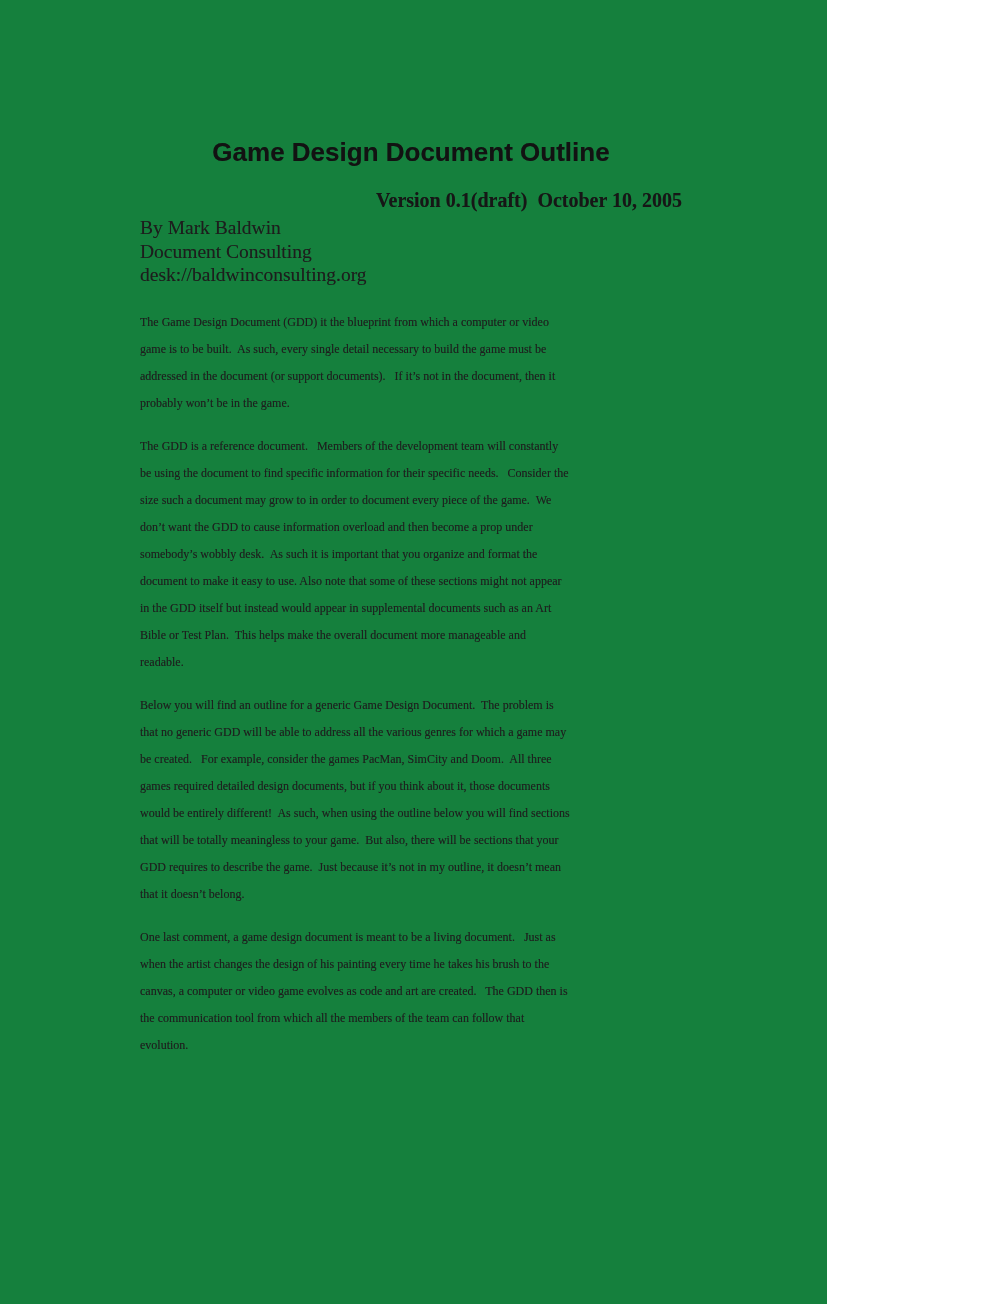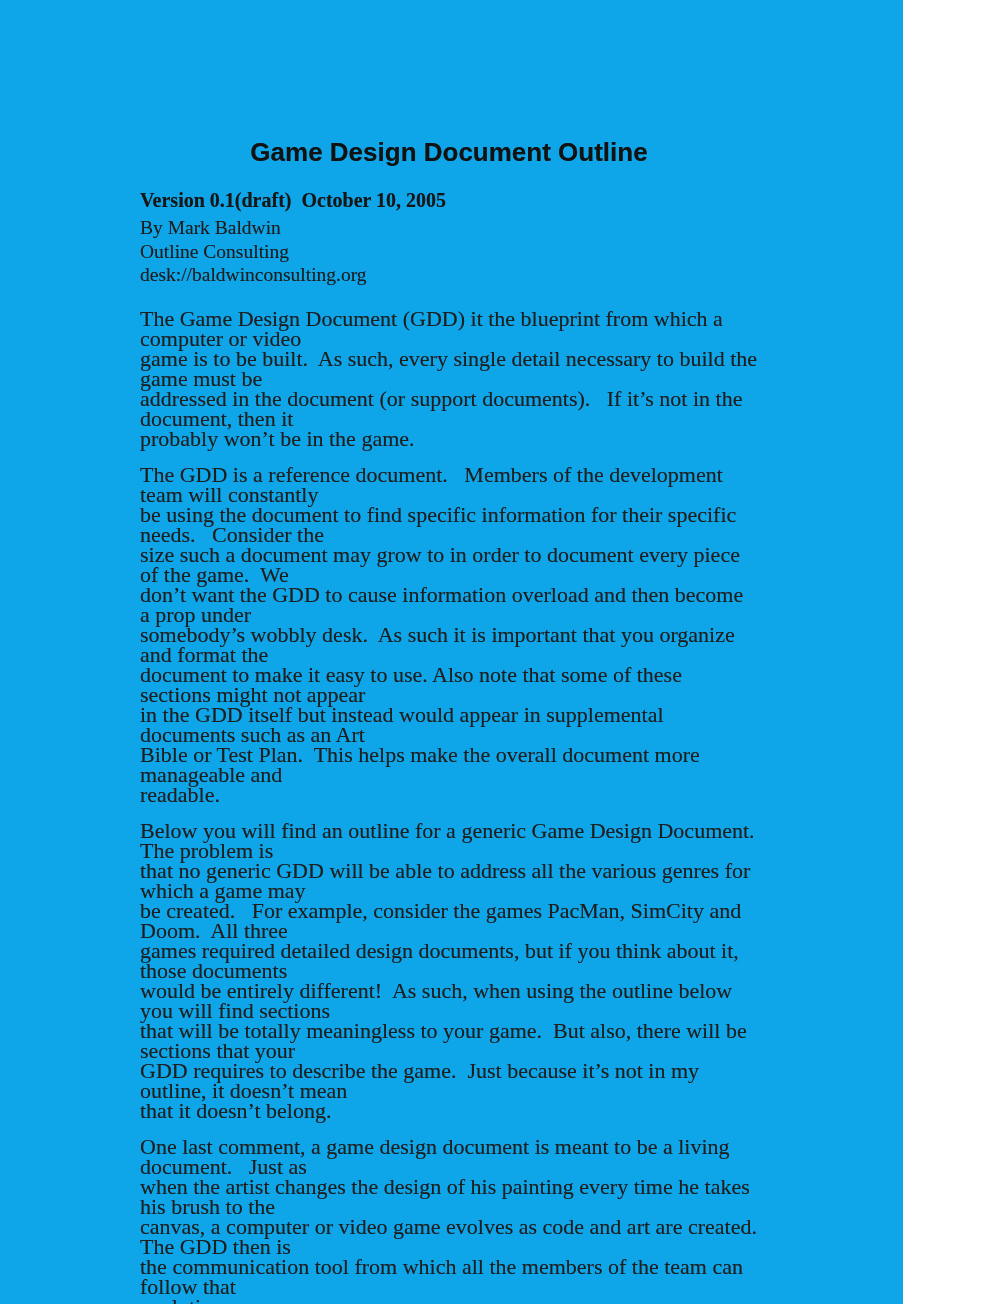--- a/index.html
+++ b/index.html
@@ -2,23 +2,23 @@
 <html><head>
 <meta charset="utf-8">
 <style>
   html, body {
     margin: 0;
     padding: 0;
     background: #ffffff;
   }
   .sheet {
     position: relative;
-    width: 903px;
+    width: 827px;
     height: 1304px;
-    background: #0ea5e9;
+    background: #15803d;
     overflow: hidden;
     color: #1f1f1f;
   }
   .content {
     padding-left: 140px;
     padding-right: 145px; 
   }
   .doc-title {
     margin: 136px 0 0 0;
     font-family: "Liberation Sans", sans-serif;
@@ -28,38 +28,38 @@
     text-align: center;
     color: #121212;
     text-shadow: 0 0 0.6px rgba(30,30,30,0.55);
   }
   .version-line {
     margin-top: 20px;
     font-family: "Liberation Serif", serif;
     font-weight: bold;
     font-size: 20px;
     line-height: 24px;
-    text-align: left;
+    text-align: right;
     white-space: pre-wrap;
     color: #161616;
     text-shadow: 0 0 0.6px rgba(30,30,30,0.5);
   }
   .byline {
     margin-top: 4px;
     font-family: "Liberation Serif", serif;
     font-size: 19.5px;
     line-height: 23.5px;
     color: #1d1d1d;
     text-shadow: 0 0 0.6px rgba(30,30,30,0.45);
   }
   .body-par {
     margin: 16px 0 0 0;
     font-family: "Liberation Serif", serif;
-    font-size: 22px;
-    line-height: 20px;
+    font-size: 12px;
+    line-height: 27px;
     white-space: pre-wrap;
     color: #1e1e1e;
     text-shadow: 0 0 0.6px rgba(30,30,30,0.45);
   }
   .body-par.first {
     margin-top: 22px;
   }
 </style>
 </head>
 <body>
@@ -67,21 +67,21 @@
 <div class="sheet">
   <div class="content">
 
     <header>
       <h1 class="doc-title">Game Design Document Outline</h1>
 
       <div class="version-line">Version 0.1(draft)  October 10, 2005</div>
 
       <div class="byline">
         <div>By Mark Baldwin</div>
-        <div>Outline Consulting</div>
+        <div>Document Consulting</div>
         <div>desk://baldwinconsulting.org</div>
       </div>
     </header>
 
     <main>
       <p class="body-par first">The Game Design Document (GDD) it the blueprint from which a computer or video
 game is to be built.  As such, every single detail necessary to build the game must be
 addressed in the document (or support documents).   If it’s not in the document, then it
 probably won’t be in the game.</p>
       <p class="body-par">The GDD is a reference document.   Members of the development team will constantly

